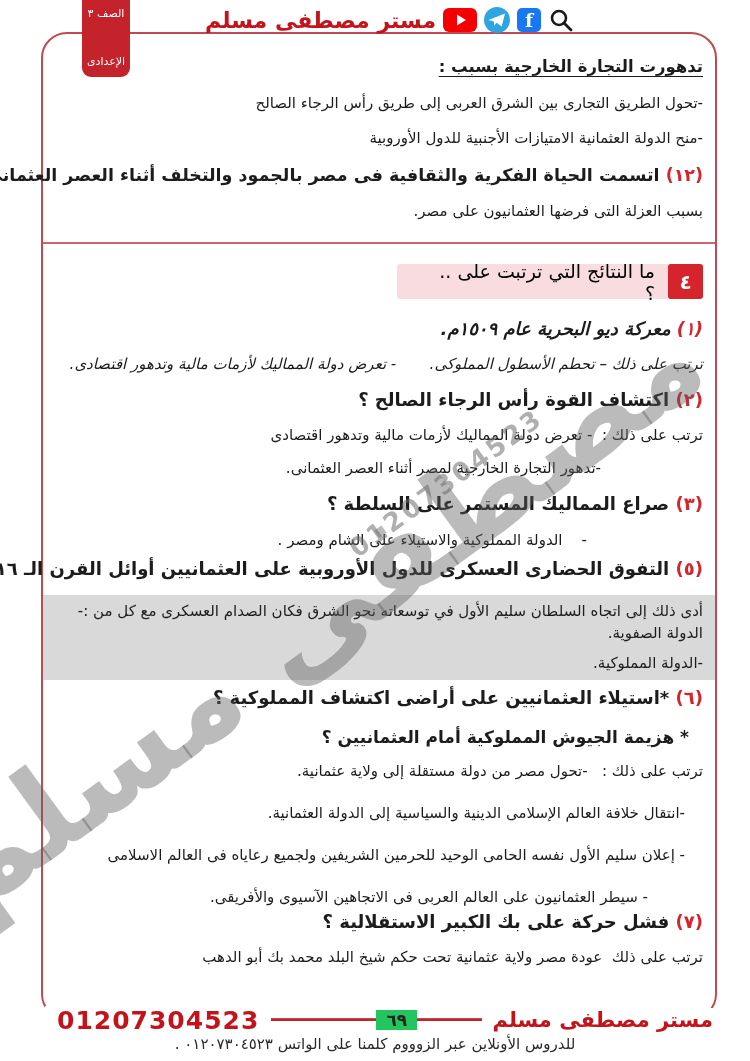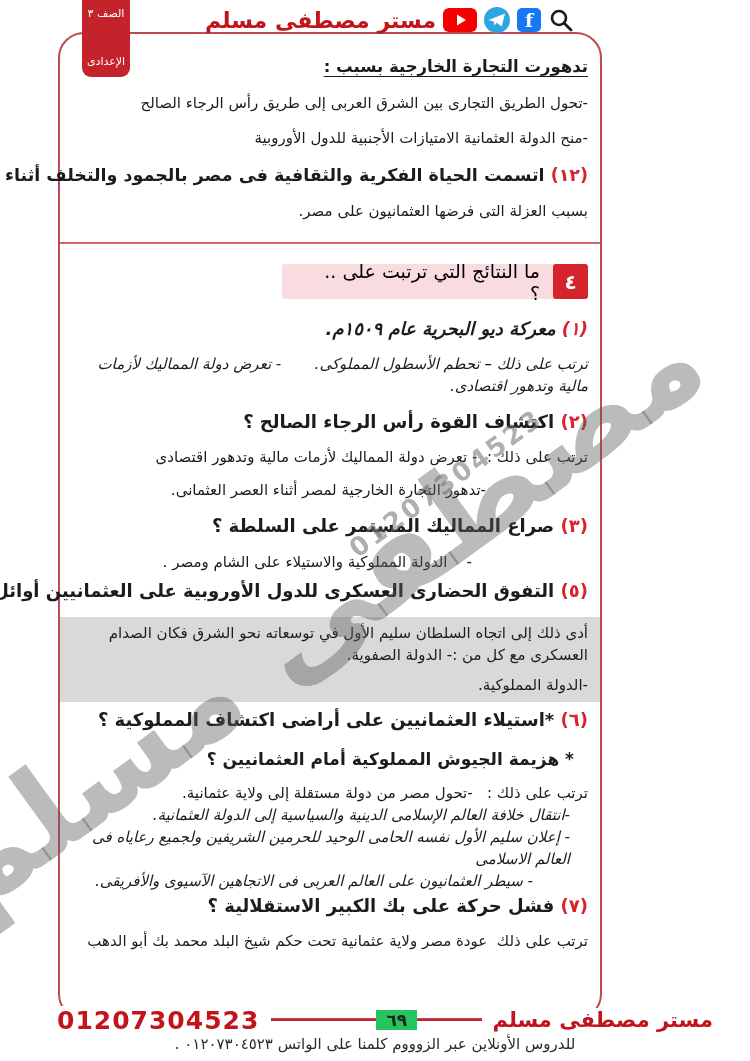--- a/index.html
+++ b/index.html
@@ -20,21 +20,21 @@
     display:flex;align-items:center;gap:7px;direction:rtl;
   }
   .brand-top{color:#c3141c;font-weight:bold;font-size:22px;white-space:nowrap;}
   .icon-box{display:flex;align-items:center;justify-content:center;}
   .yt{width:34px;height:24px;background:#f40000;border-radius:6px;}
   .fb{width:24px;height:24px;background:#1877f2;border-radius:5px;color:#fff;
       font-weight:bold;font-size:19px;line-height:24px;font-family:"DejaVu Serif",serif;}
   .tg{width:26px;height:26px;background:#2ca5e0;border-radius:50%;}
   
   .frame{
-    position:absolute;top:32px;left:58px;width:544px;height:988px;
+    position:absolute;top:32px;left:41px;width:676px;height:988px;
     border:2px solid #c04a52;border-radius:26px;box-sizing:border-box;
     padding:22px 12px 0 16px;
   }
   .lead{font-size:16.5px;font-weight:600;line-height:22px;
         text-decoration:underline;text-underline-offset:4px;margin-bottom:14px;}
   .reason{font-size:15px;line-height:22px;margin-bottom:13px;white-space:pre-wrap;}
   .reason:last-of-type{margin-bottom:8px;}
   .intro-q{font-size:17.5px;font-weight:bold;line-height:26px;margin-bottom:12px;white-space:nowrap;}
   .q-num{color:#d6242c;font-weight:bold;}
   .intro-ans{font-size:15px;line-height:22px;}
@@ -54,21 +54,21 @@
   .ans-list{margin-top:11px;}
   .ans-line{font-size:15px;line-height:22px;white-space:pre-wrap;}
   .ans-line + .ans-line{margin-top:11px;}
   .qb{margin-top:12px;}
   .qb.q1{margin-top:16px;font-style:italic;}
   .qb.q5{margin-top:5px;}
   .qb.q6{margin-top:5px;}
   .qb.q7{margin-top:1px;}
   .q4 .ans-line + .ans-line{margin-top:12px;}
   .q6 .ans-list{margin-top:0;}
-  .q6 .ans-line + .ans-line{margin-top:0;font-style:italic;}
+  .q6 .ans-line + .ans-line{margin-top:20px;}
   .gray-block{background:#d9d9d9;margin:13px -12px 0 -16px;padding:5px 12px 6px 16px;}
   .gray-block .ans-line + .ans-line{margin-top:8px;}
   .q5 .q-title{white-space:nowrap;}
   
   .wm-name{
     position:absolute;left:55px;top:480px;width:700px;z-index:6;pointer-events:none;
     font-size:122px;font-weight:bold;color:rgba(92,92,92,0.42);
     transform:rotate(-36deg);white-space:nowrap;text-align:center;
   }
   .wm-phone{

